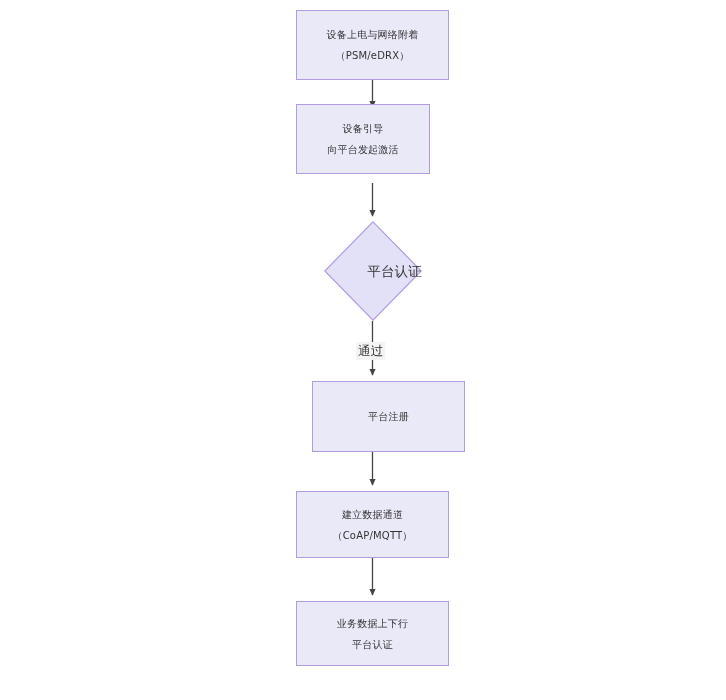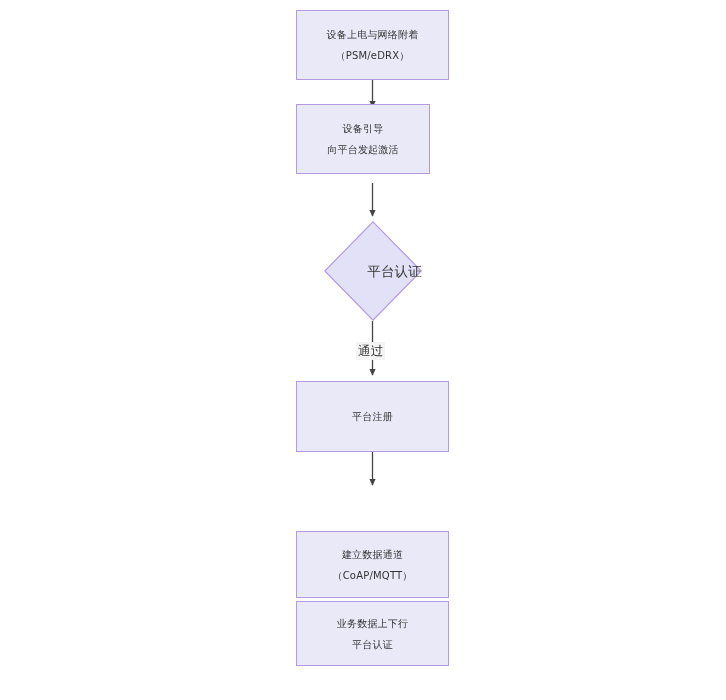--- a/index.html
+++ b/index.html
@@ -42,22 +42,22 @@
     color: #333333;
     text-align: center;
     letter-spacing: 0.2px;
   }
   .node .line {
     display: block;
     white-space: nowrap;
   }
   .node-n1 { left: 296px; top: 10px;  width: 153px; height: 70px; }
   .node-n2 { left: 296px; top: 104px; width: 134px; height: 70px; }
-  .node-n4 { left: 296px; top: 381px; width: 153px; height: 71px; }
-  .node-n5 { left: 296px; top: 491px; width: 153px; height: 67px; margin-top: 40px; }
+  .node-n4 { left: 312px; top: 381px; width: 153px; height: 71px; }
+  .node-n5 { left: 296px; top: 491px; width: 153px; height: 67px; }
   .node-n6 { left: 296px; top: 601px; width: 153px; height: 65px; }
 
   .diamond-wrap {
     position: absolute;
     left: 324px;
     top: 221px;
     width: 98px;
     height: 100px;
   }
   .diamond-shape {

